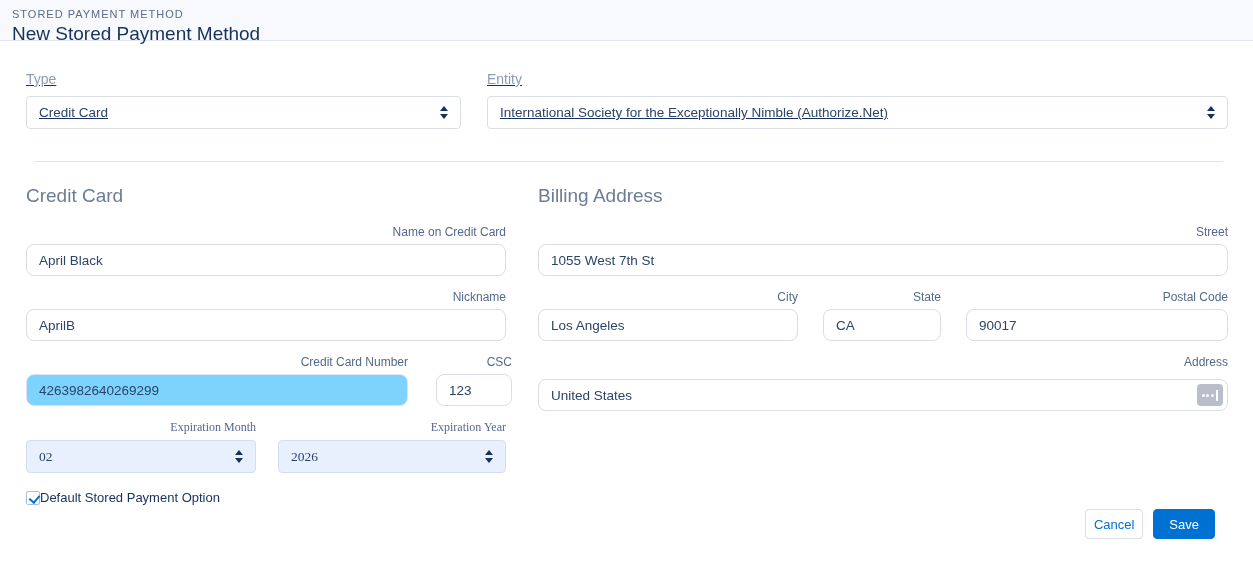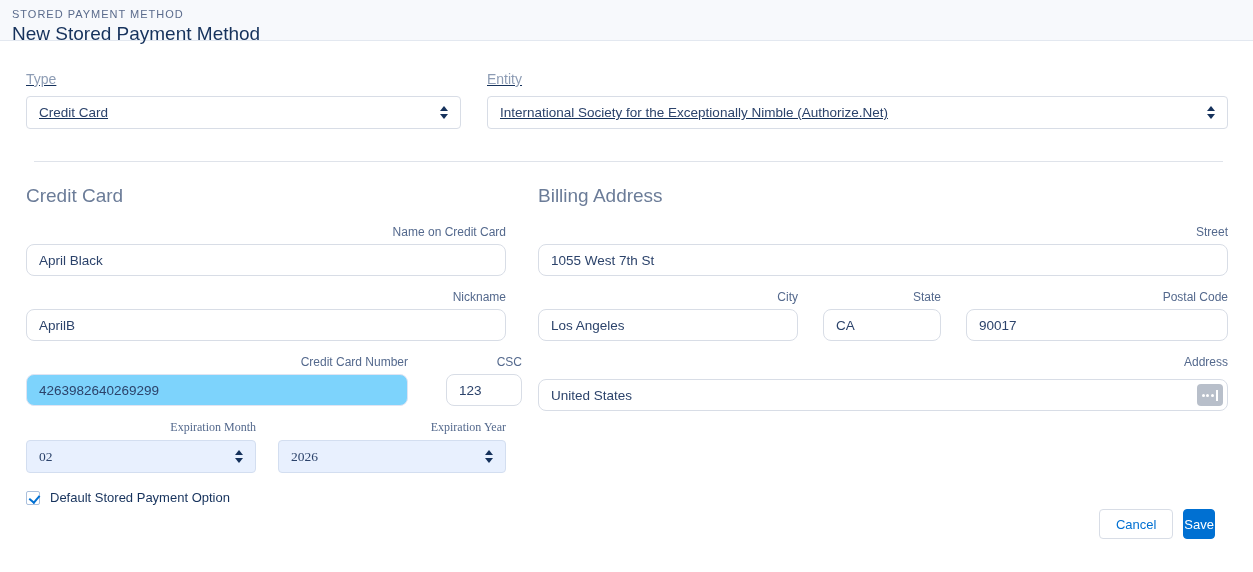--- a/index.html
+++ b/index.html
@@ -48,21 +48,21 @@
 
   .field { margin-bottom: 14px; }
   .field-label { display: block; font-size: 12px; color: #54698d; margin-bottom: 5px; text-align: right; }
   .text-input {
     width: 100%; height: 32px; border: 1px solid #d8dde6; border-radius: 8px;
     padding: 0 12px; font-size: 13.5px; color: #2c436b; background: #fff;
     font-family: "Liberation Sans", sans-serif; outline: none;
   }
   .text-input.ccnum { background: #7dd3fc; border-color: #dfe4f2; }
 
-  .row-cc { display: grid; grid-template-columns: 382px 76px; column-gap: 38px; }
+  .row-cc { display: grid; grid-template-columns: 382px 76px; column-gap: 28px; }
   .row-exp { display: grid; grid-template-columns: 230px 228px; column-gap: 22px; margin-bottom: 17px; font-family: Liberation Serif, serif; }
   .row-city { display: grid; grid-template-columns: 260px 118px 1fr; column-gap: 25px; }
 
   
   .country-wrap { position: relative; margin-top: 10px; }
   .lookup-btn {
     position: absolute; right: 5px; top: 5px; width: 26px; height: 22px;
     background: #b8bfca; border: none; border-radius: 4px; cursor: pointer;
     display: flex; align-items: center; justify-content: center; gap: 1.5px;
   }
@@ -73,31 +73,31 @@
   .checkbox-row { display: flex; align-items: center; margin-top: 3px; }
   .checkbox {
     width: 14px; height: 14px; border: 1px solid #aac0dd; border-radius: 2px;
     background: #fff; position: relative; cursor: pointer; flex: 0 0 auto;
   }
   .checkbox.checked::after {
     content: ""; position: absolute; left: 3.5px; top: 1px;
     width: 5px; height: 8px; border: solid #0070d2; border-width: 0 2px 2px 0;
     transform: rotate(40deg);
   }
-  .checkbox-label { font-size: 13px; color: #16325c; margin-left: 10px; }
+  .checkbox-label { font-size: 13px; color: #16325c; }
 
   
   .footer-actions {
     display: flex; justify-content: flex-end; gap: 10px; padding: 0 13px 0 0;
     margin-top: 4px;
   }
   .btn { height: 30px; border-radius: 4px; font-size: 13px; cursor: pointer;
          font-family: "Liberation Sans", sans-serif; }
-  .btn-cancel { background: #fff; border: 1px solid #d8dde6; color: #0070d2; padding: 0 16px; }
-  .btn-save { background: #0070d2; border: 1px solid #0070d2; color: #fff; padding: 0 0; }
+  .btn-cancel { background: #fff; border: 1px solid #d8dde6; color: #0070d2; padding: 0 8px; }
+  .btn-save { background: #0070d2; border: 1px solid #0070d2; color: #fff; padding: 0 15px; }
 </style>
 </head>
 <body>
 
 <header class="page-header">
   <div class="eyebrow">Stored Payment Method</div>
   <h1 class="page-title">New Stored Payment Method</h1>
 </header>
 
 <div class="content">

